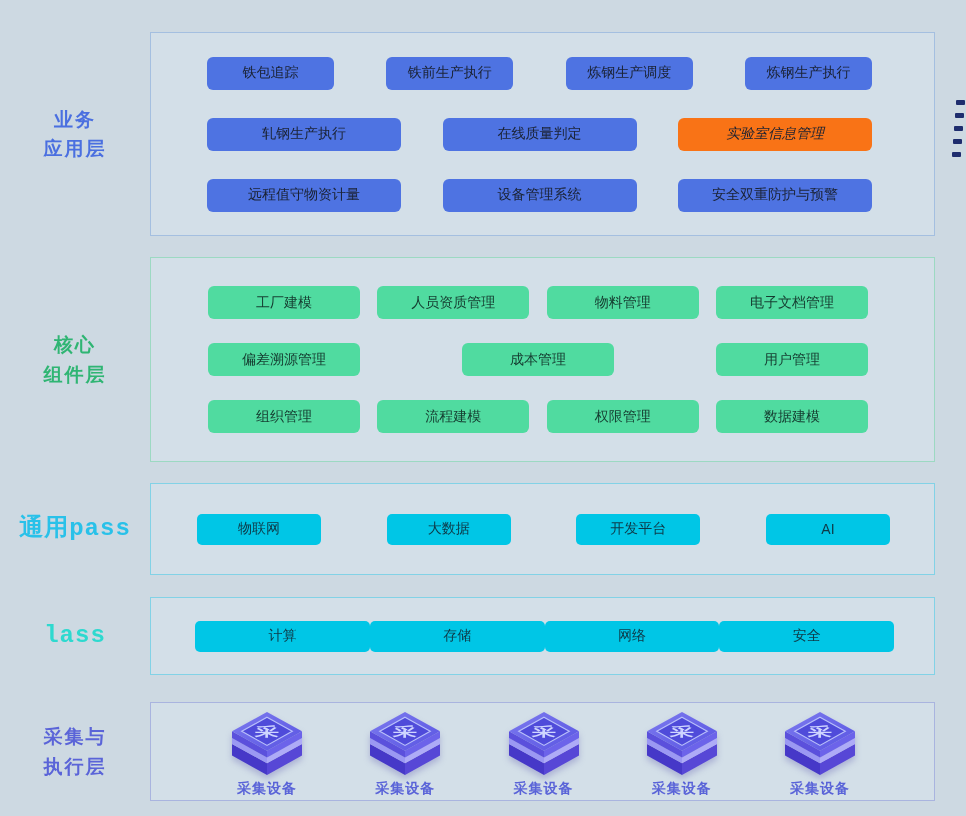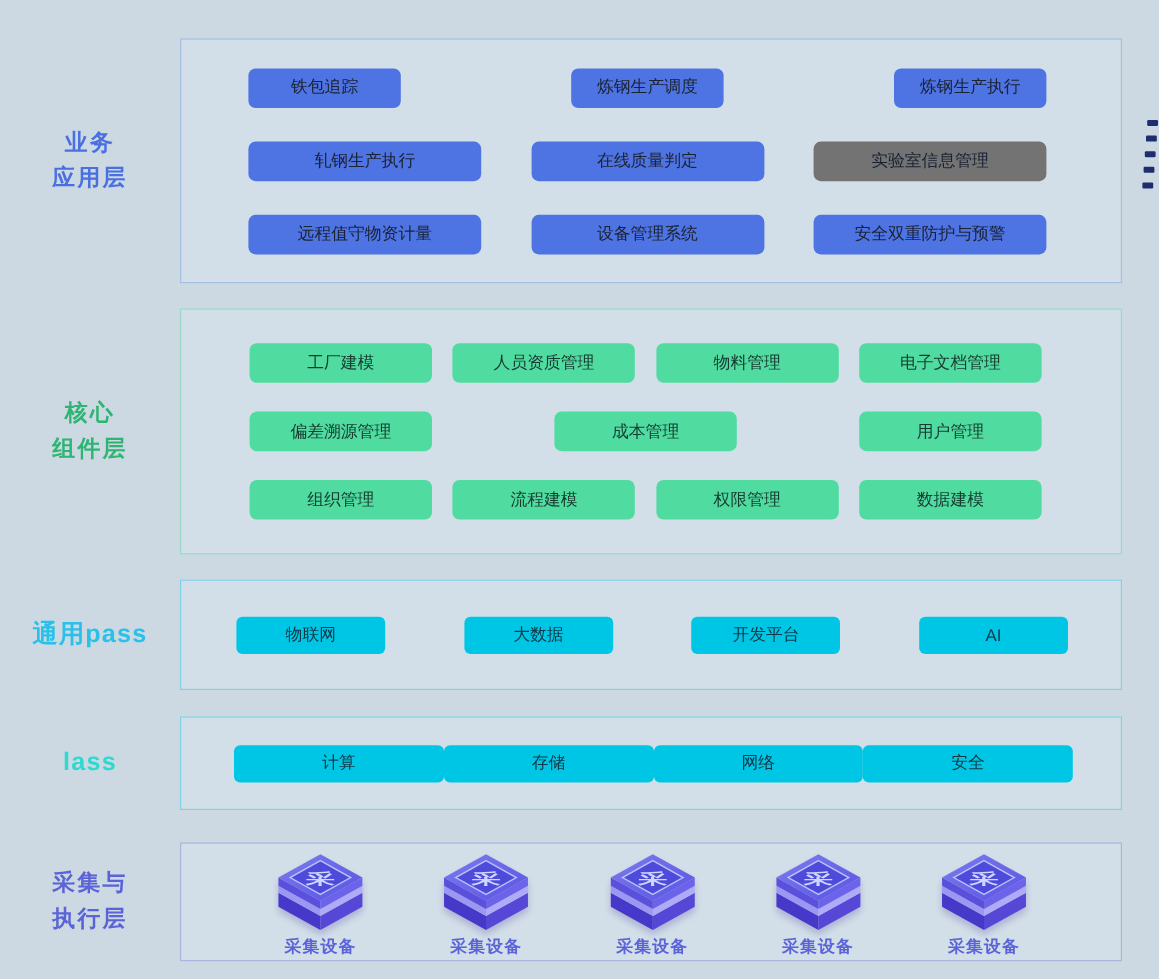--- a/index.html
+++ b/index.html
@@ -9,21 +9,21 @@
     font-family:"Liberation Sans","DejaVu Sans",sans-serif;
     position:relative;
   }
   .stage{position:relative;width:966px;height:816px;}
   .layer{display:flex;align-items:stretch;}
   .layer-label{
     width:150px;flex:none;display:flex;flex-direction:column;
     justify-content:center;align-items:center;
     font-size:19px;font-weight:bold;letter-spacing:2px;line-height:1.55;
   }
-  .layer-paas .layer-label,.layer-iaas .layer-label{font-size:21px;letter-spacing:1px;}
+  .layer-paas .layer-label,.layer-iaas .layer-label{font-size:24px;letter-spacing:1px;font-family:Liberation Mono, monospace;}
   .panel{
     flex:none;width:785px;margin-right:31px;box-sizing:border-box;
     background:#d3dfe8;border:1px solid #a4bfe0;
     display:flex;flex-direction:column;justify-content:center;
   }
   
   .layer-business{margin-top:32px;}  .layer-business .panel{height:204px;}
   .layer-core{margin-top:21px;}      .layer-core .panel{height:205px;}
   .layer-paas{margin-top:21px;}      .layer-paas .panel{height:92px;}
   .layer-iaas{margin-top:22px;}      .layer-iaas .panel{height:78px;}
@@ -68,27 +68,28 @@
 
   <div class="layer layer-business">
     <div class="layer-label" style="color: rgb(74, 111, 224);">
         <div>业务</div>
         <div>应用层</div>
       </div>
     <div class="panel" style="border-color: rgb(164, 191, 224);">
       <div class="rows">
           <div class="btn-row row-0">
             <button class="btn" style="background: rgb(78, 115, 226); color: rgb(26, 34, 51);">铁包追踪</button>
+            <button class="btn" style="background: rgb(78, 115, 226); color: rgb(26, 34, 51);">铁前生产执行</button>
             <button class="btn" style="background: rgb(78, 115, 226); color: rgb(26, 34, 51);">炼钢生产调度</button>
             <button class="btn" style="background: rgb(78, 115, 226); color: rgb(26, 34, 51);">炼钢生产执行</button>
           </div>
           <div class="btn-row row-1">
             <button class="btn" style="background: rgb(78, 115, 226); color: rgb(26, 34, 51);">轧钢生产执行</button>
             <button class="btn" style="background: rgb(78, 115, 226); color: rgb(26, 34, 51);">在线质量判定</button>
-            <button class="btn" style="background: #737373; color: rgb(26, 34, 51);">实验室信息管理</button>
+            <button class="btn" style="background: #f97316; color: rgb(26, 34, 51); font-style: italic;">实验室信息管理</button>
           </div>
           <div class="btn-row row-2">
             <button class="btn" style="background: rgb(78, 115, 226); color: rgb(26, 34, 51);">远程值守物资计量</button>
             <button class="btn" style="background: rgb(78, 115, 226); color: rgb(26, 34, 51);">设备管理系统</button>
             <button class="btn" style="background: rgb(78, 115, 226); color: rgb(26, 34, 51);">安全双重防护与预警</button>
           </div>
         </div>
     </div>
   </div>
 

